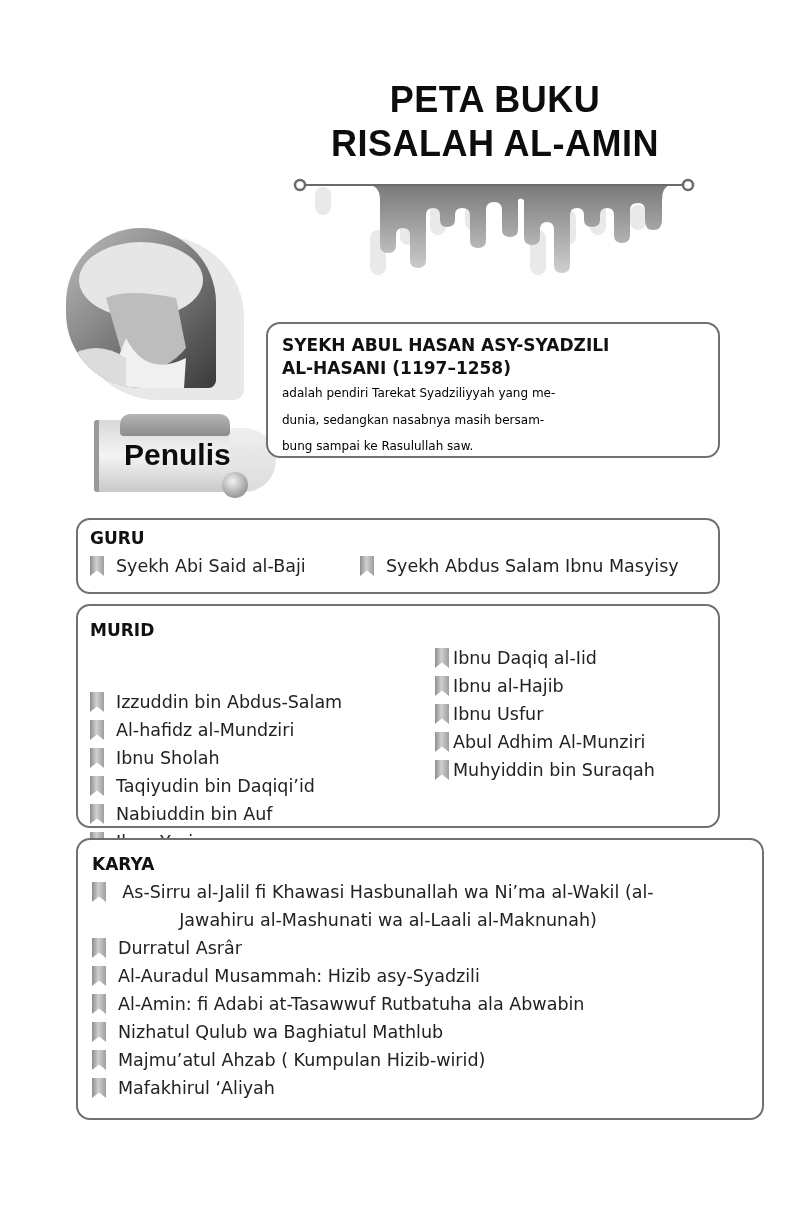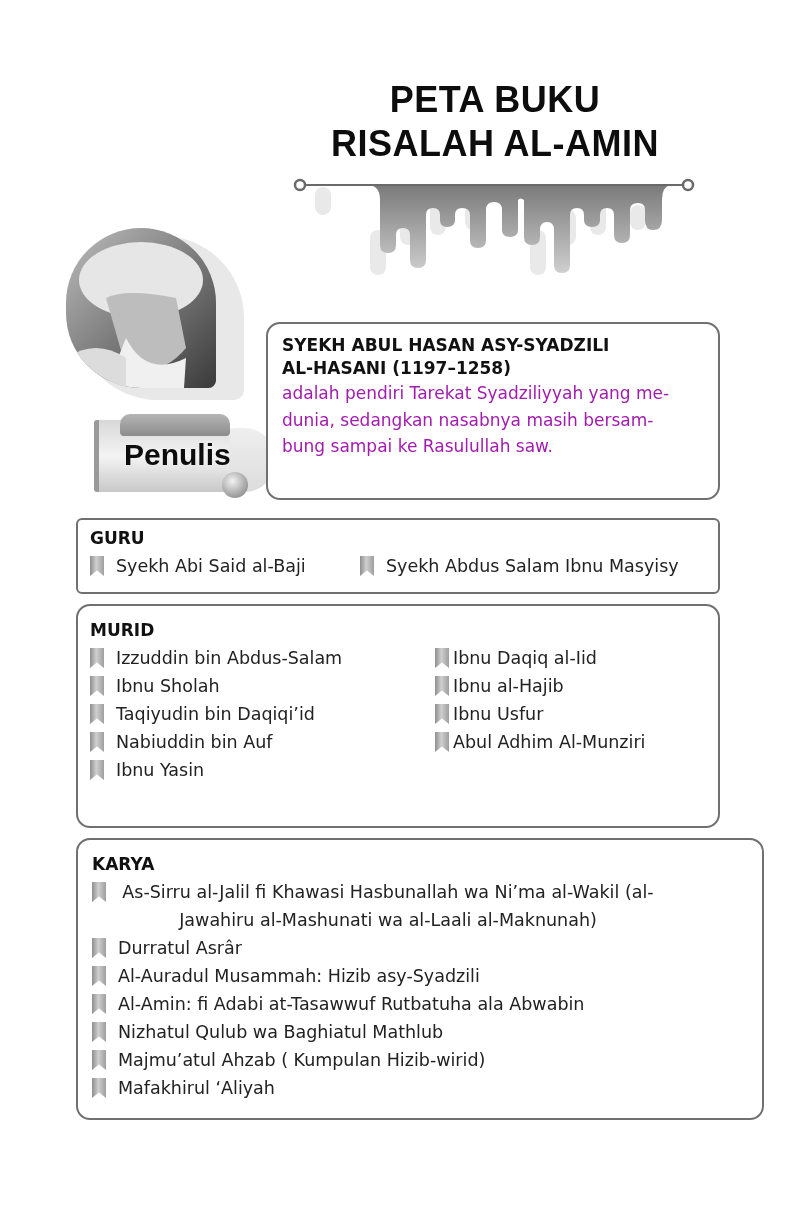--- a/index.html
+++ b/index.html
@@ -47,39 +47,39 @@
   }
   .badge-text {
     position: absolute; left: 30px; top: 24px; font-weight: bold; font-size: 30px;
     color: #0d0d0d; font-family: "Liberation Sans", sans-serif;
   }
 
   .box {
     position: absolute; border: 2.5px solid #707070; border-radius: 14px; background: #fff;
     box-sizing: border-box;
   }
-  .bio { left: 266px; top: 322px; width: 454px; height: 178px; padding: 10px 14px; }
+  .bio { left: 266px; top: 322px; width: 454px; height: 136px; padding: 10px 14px; }
   .bio-name { font-weight: bold; font-size: 17px; line-height: 23px; color: #111; }
-  .bio-text { font-size: 17px; line-height: 26.5px; color: #a21caf; }
+  .bio-text { font-size: 12px; line-height: 26.5px; color: #000000; }
 
   .sec-title { font-weight: bold; font-size: 17px; color: #111; margin-bottom: 4px; }
-  .guru { left: 76px; top: 518px; width: 644px; height: 76px; padding: 8px 12px; border-radius: 6px; }
+  .guru { left: 76px; top: 518px; width: 644px; height: 76px; padding: 8px 12px; }
   .murid { left: 76px; top: 604px; width: 644px; height: 224px; padding: 14px 12px; }
   .karya { left: 76px; top: 838px; width: 688px; height: 282px; padding: 14px 14px; }
 
   .item { display: flex; align-items: center; font-size: 17.5px; height: 28px; color: #222; }
   .bm {
     display: inline-block; width: 14px; height: 20px; margin-right: 12px; flex-shrink: 0;
     background: linear-gradient(90deg, #8e8e8e, #cfcfcf 45%, #9e9e9e);
     clip-path: polygon(0 0, 100% 0, 100% 100%, 50% 72%, 0 100%);
   }
   .guru-row { display: flex; }
   .guru-row .item:first-child { width: 270px; }
   .murid-cols { display: flex; }
-  .murid-col1 { width: 345px; }
+  .murid-col1 { width: 345px; margin-top: 44px; }
   .murid-col2 .bm { margin-right: 4px; }
   .karya .item.wrap { align-items: flex-start; height: auto; line-height: 28px; text-align: center; }
   .karya .item.wrap .bm { margin-top: 4px; }
 </style>
 </head>
 <body>
 
 <div class="title">
   <div>PETA BUKU</div>
   <div>RISALAH AL-AMIN</div>
@@ -152,20 +152,24 @@
 <div class="box murid">
   <div class="sec-title">MURID</div>
   <div class="murid-cols">
     <div class="murid-col1">
       <div class="item">
           <span class="bm"></span>
           <span>Izzuddin bin Abdus-Salam</span>
         </div>
       <div class="item">
           <span class="bm"></span>
+          <span>Al-hafidz al-Mundziri</span>
+        </div>
+      <div class="item">
+          <span class="bm"></span>
           <span>Ibnu Sholah</span>
         </div>
       <div class="item">
           <span class="bm"></span>
           <span>Taqiyudin bin Daqiqi’id</span>
         </div>
       <div class="item">
           <span class="bm"></span>
           <span>Nabiuddin bin Auf</span>
         </div>
@@ -183,20 +187,24 @@
           <span class="bm"></span>
           <span>Ibnu al-Hajib</span>
         </div>
       <div class="item">
           <span class="bm"></span>
           <span>Ibnu Usfur</span>
         </div>
       <div class="item">
           <span class="bm"></span>
           <span>Abul Adhim Al-Munziri</span>
+        </div>
+      <div class="item">
+          <span class="bm"></span>
+          <span>Muhyiddin bin Suraqah</span>
         </div>
     </div>
   </div>
 </div>
 
 <div class="box karya">
   <div class="sec-title">KARYA</div>
   <div class="item wrap">
       <span class="bm"></span>
       <span style="width:540px">As-Sirru al-Jalil fi Khawasi Hasbunallah wa Ni’ma al-Wakil (al-Jawahiru al-Mashunati wa al-Laali al-Maknunah)</span>

